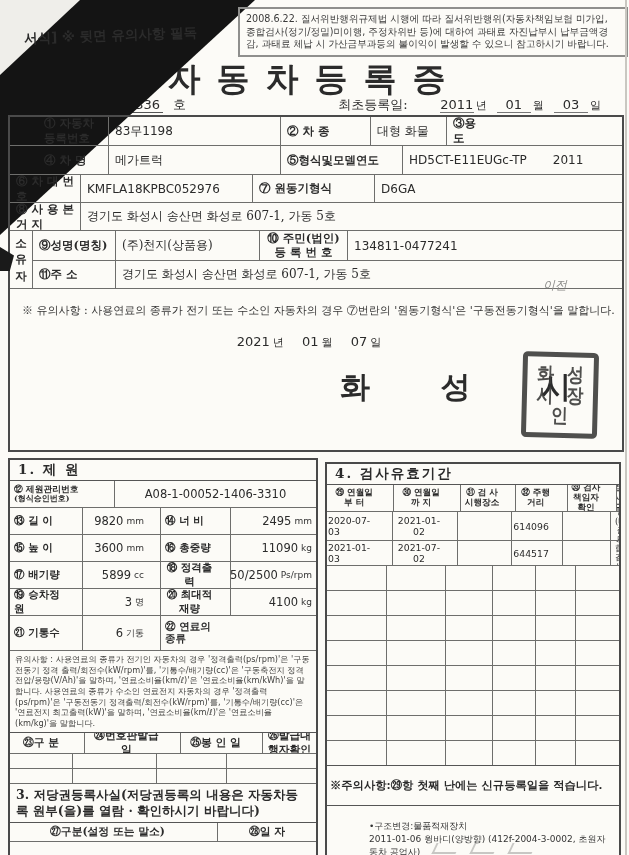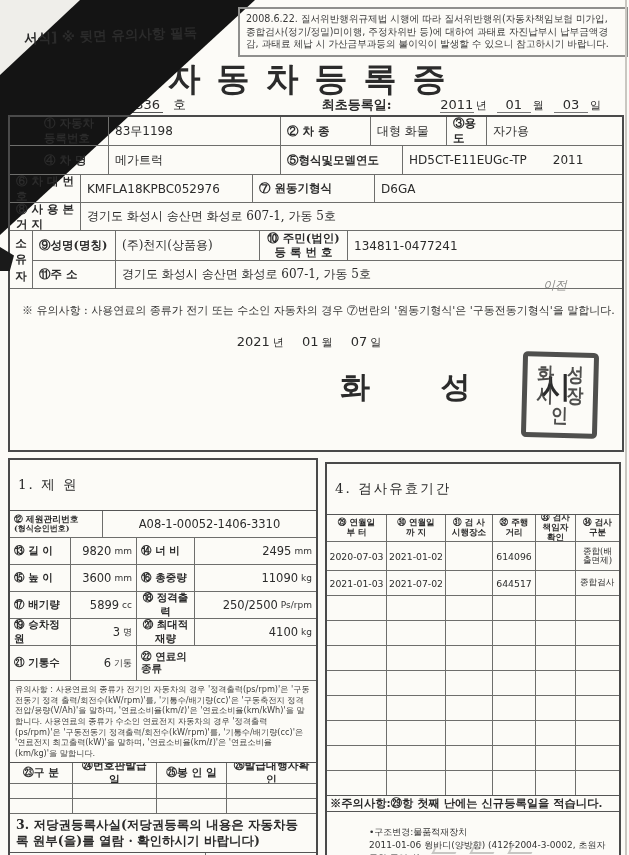--- a/index.html
+++ b/index.html
@@ -28,21 +28,21 @@
     border:2px solid #8f8f8d;padding:4px 6px;
     font-family:"DejaVu Sans","Liberation Sans",sans-serif;
     font-size:9.6px;line-height:1.32;color:#3a3a3a;}
   .title{position:absolute;left:0;top:57px;width:100%;text-align:center;
     font-size:33px;font-weight:bold;letter-spacing:16px;white-space:nowrap;}
   .docno-row{position:absolute;left:30px;top:96px;width:585px;font-size:13px;}
   .docno-left{position:absolute;left:0;top:0;}
   .docno-num{display:inline-block;min-width:110px;border-bottom:1px solid #555;
     margin:0 10px;text-align:center;font-family:"DejaVu Sans","Liberation Sans",sans-serif;}
   .firstreg{position:absolute;right:8px;top:0;white-space:nowrap;}
-  .firstreg b{font-weight:bold;margin-right:44px;}
+  .firstreg b{font-weight:normal;margin-right:28px;}
   .fr-num{display:inline-block;min-width:34px;border-bottom:1px solid #777;text-align:center;
     font-family:"DejaVu Sans","Liberation Sans",sans-serif;}
   .fr-u{font-size:11px;margin:0 6px 0 2px;}
 
   
   .main-box{position:absolute;left:8px;top:115px;width:612px;height:333px;
     border:2px solid #4a4a4a;z-index:4;background:transparent;}
   .trow{display:flex;border-bottom:1px solid #6e6e6c;}
   .cell{box-sizing:border-box;padding:4px 6px;font-size:12px;display:flex;align-items:center;overflow:hidden;}
   .cell + .cell{border-left:1px solid #6e6e6c;}
@@ -66,41 +66,41 @@
     display:flex;flex-wrap:wrap;align-content:center;justify-content:center;
     color:#3d3d3b;font-weight:bold;opacity:.9;}
   .stamp span{width:30px;text-align:center;font-size:17px;line-height:1.2;
     font-family:"DejaVu Sans","Liberation Sans",sans-serif;transform:scaleY(1.15);}
 
   
   .box-left{position:absolute;left:8px;top:458px;width:310px;height:420px;
     border:2px solid #4a4a4a;box-sizing:border-box;z-index:4;}
   .box-right{position:absolute;left:325px;top:462px;width:296px;height:416px;
     border:2px solid #4a4a4a;box-sizing:border-box;z-index:4;}
-  .sec-title{font-weight:normal;font-size:13.5px;padding:16px 8px;border-bottom:1.5px solid #555;letter-spacing:2px;}
-  .srow{display:flex;border-bottom:1px solid #6e6e6c;}
+  .sec-title{font-weight:bold;font-size:13.5px;padding:1px 8px;border-bottom:1.5px solid #555;letter-spacing:2px;}
+  .srow{display:flex;border-bottom:1px solid #6e6e6c;gap:12px;}
   .scell{box-sizing:border-box;display:flex;align-items:center;padding:2px 4px;overflow:hidden;}
   .scell + .scell{border-left:1px solid #6e6e6c;text-align:center;}
   .spec-lbl{font-weight:bold;font-size:10.5px;}
   .spec-val{font-family:"DejaVu Sans","Liberation Sans",sans-serif;font-size:11.5px;justify-content:flex-end;}
   .unit{font-size:9px;margin-left:3px;color:#333;}
   .small2{flex-direction:column;align-items:flex-start;justify-content:center;line-height:1.1;}
   .spec-note{font-family:"DejaVu Sans","Liberation Sans",sans-serif;font-size:8.2px;
     line-height:1.3;padding:3px 5px;color:#3e3e3c;border-bottom:1.5px solid #555;}
   .hdr{font-weight:bold;font-size:10.8px;justify-content:center;}
   .erow{display:flex;border-bottom:1px solid #6e6e6c;}
   .ecell{box-sizing:border-box;}
   .ecell + .ecell{border-left:1px solid #6e6e6c;}
   .mort-title{font-weight:bold;font-size:12.5px;line-height:1.3;padding:3px 6px;border-bottom:1.5px solid #555;}
   
   .ins-hdr .scell{flex-direction:column;justify-content:center;line-height:1.15;
     font-weight:bold;font-size:8.6px;padding:1px;align-items:center;text-align:center;}
   .ins-val{font-family:"DejaVu Sans","Liberation Sans",sans-serif;font-size:9.3px;justify-content:center;padding:1px;}
   .kind{font-size:8.6px;word-break:break-all;line-height:1.1;text-align:center;}
-  .ins-note{font-weight:bold;font-size:11.3px;padding:0 3px;border-top:1px solid #555;border-bottom:1px solid #555;white-space:nowrap;}
+  .ins-note{font-weight:bold;font-size:11.3px;padding:12px 3px;border-top:1px solid #555;border-bottom:1px solid #555;white-space:nowrap;}
   .remark-title{font-weight:bold;font-size:12px;padding:2px 6px;}
   .remarks{font-family:"DejaVu Sans","Liberation Sans",sans-serif;
     font-size:9px;line-height:1.45;padding:14px 8px 0 42px;color:#333;}
 </style>
 </head>
 <body>
 
 <div class="sheet">
 
   <div class="corner-black"></div>
@@ -125,21 +125,20 @@
     </span>
   </div>
 
   <div class="main-box">
     <div class="trow h28">
       <div class="cell lbl" style="width:70px">① 자동차등록번호</div>
       <div class="cell val" style="width:172px">83무1198</div>
       <div class="cell lbl" style="width:90px">② 차       종</div>
       <div class="cell" style="width:76px">대형 화물</div>
       <div class="cell lbl" style="width:40px">③용도</div>
-      <div class="cell" style="flex:1">자가용</div>
     </div>
     <div class="trow h28">
       <div class="cell lbl" style="width:70px">④ 차          명</div>
       <div class="cell" style="width:172px">메가트럭</div>
       <div class="cell lbl" style="width:122px">⑤형식및모델연도</div>
       <div class="cell val" style="flex:1;gap:26px">
         <span>HD5CT-E11EUGc-TP</span>
         <span>2011</span>
       </div>
     </div>

